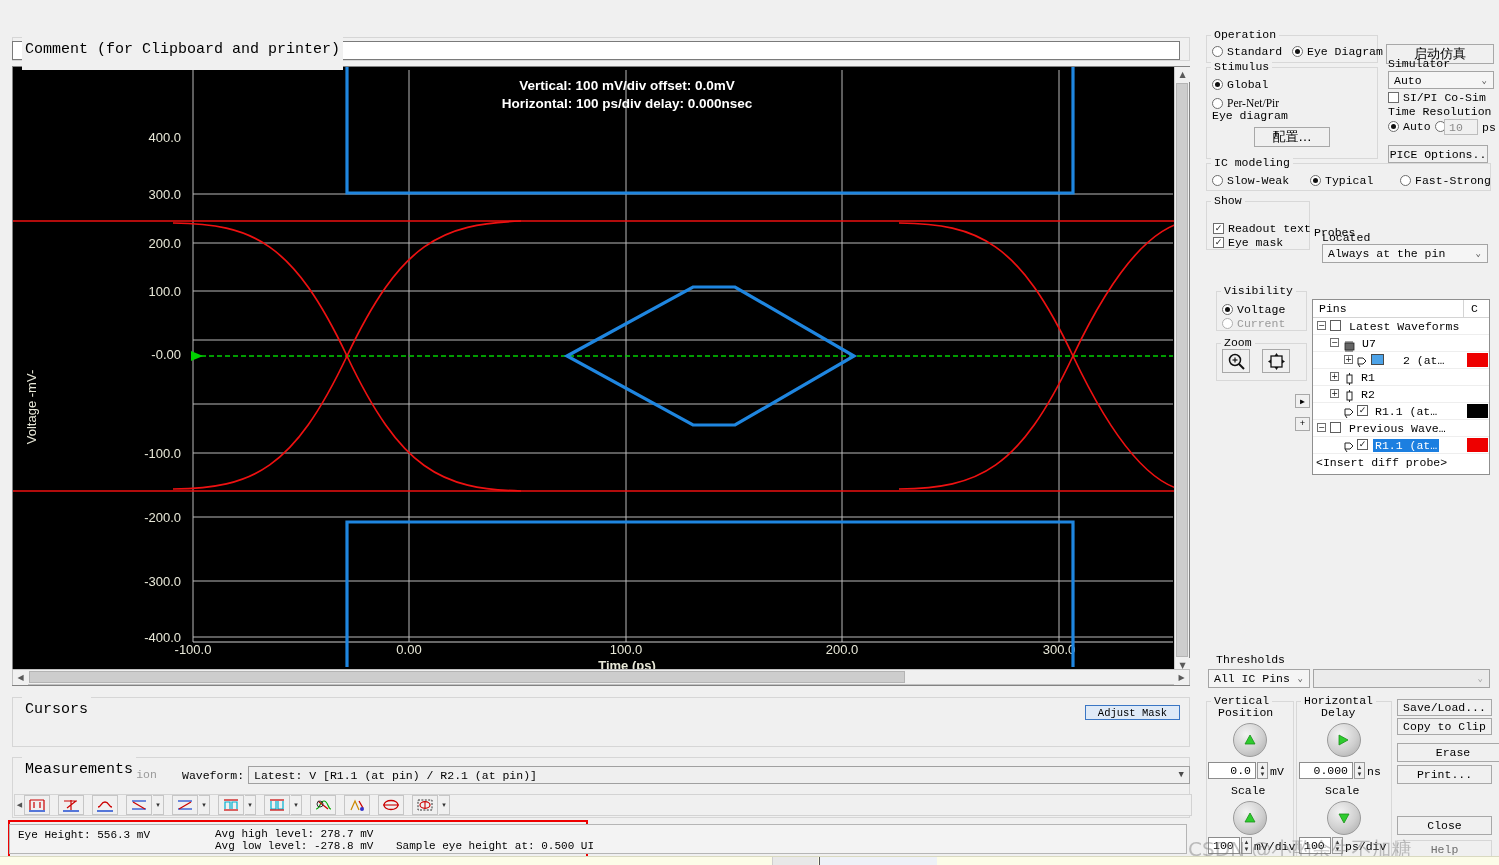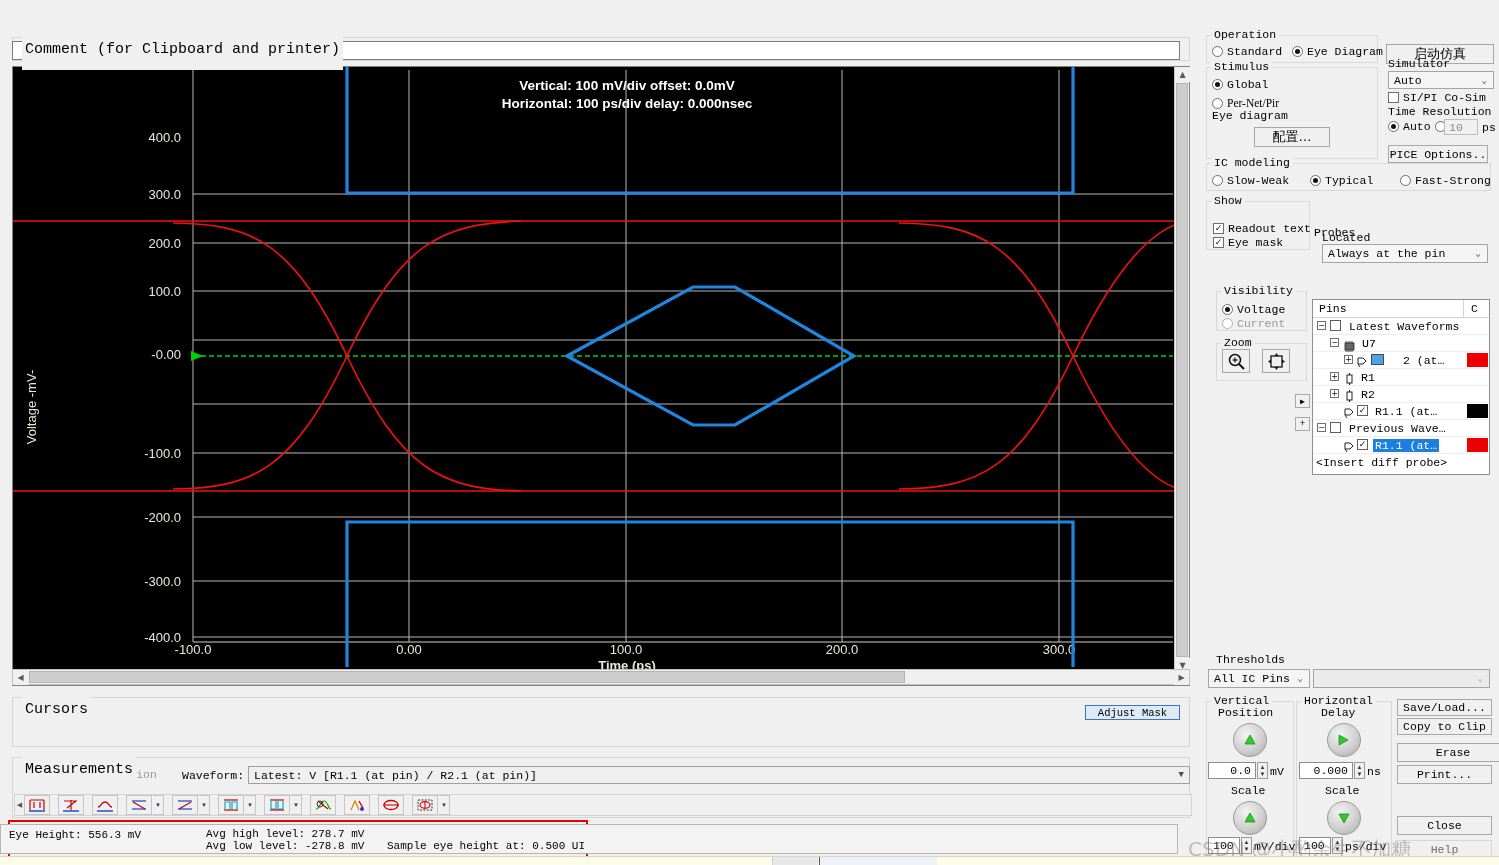--- a/index.html
+++ b/index.html
@@ -126,21 +126,21 @@
   .tb-drop { width:11px; height:20px; display:flex; align-items:center; justify-content:center;
              font-size:7px; color:#333; border:1px solid #c6c6c6; border-left:none; background:#f0f0f0;
              margin-right:1px; }
 
   
   .results-outer {
     position:absolute; left:8px; top:820px; width:580px; height:40px;
     border:2px solid #ee0000; background:#f0f0f0;
   }
   .results-inner {
-    position:absolute; left:0; top:824px; width:1178px; height:30px;
+    position:absolute; left:9px; top:824px; width:1178px; height:30px;
     background:#f3f3f3; border:1px solid #b5b5b5;
     font-family:"Liberation Mono", monospace; font-size:11px; color:#000;
   }
   .res-cell { position:absolute; white-space:nowrap; }
 
   
   .rpanel { position:absolute; left:1200px; top:29px; width:299px; height:836px; background:#f0f0f0; }
   .gbox { position:absolute; border:1px solid #d8d8d8; }
   .glabel {
     position:absolute; font-family:"Liberation Mono", monospace; font-size:11.5px;

